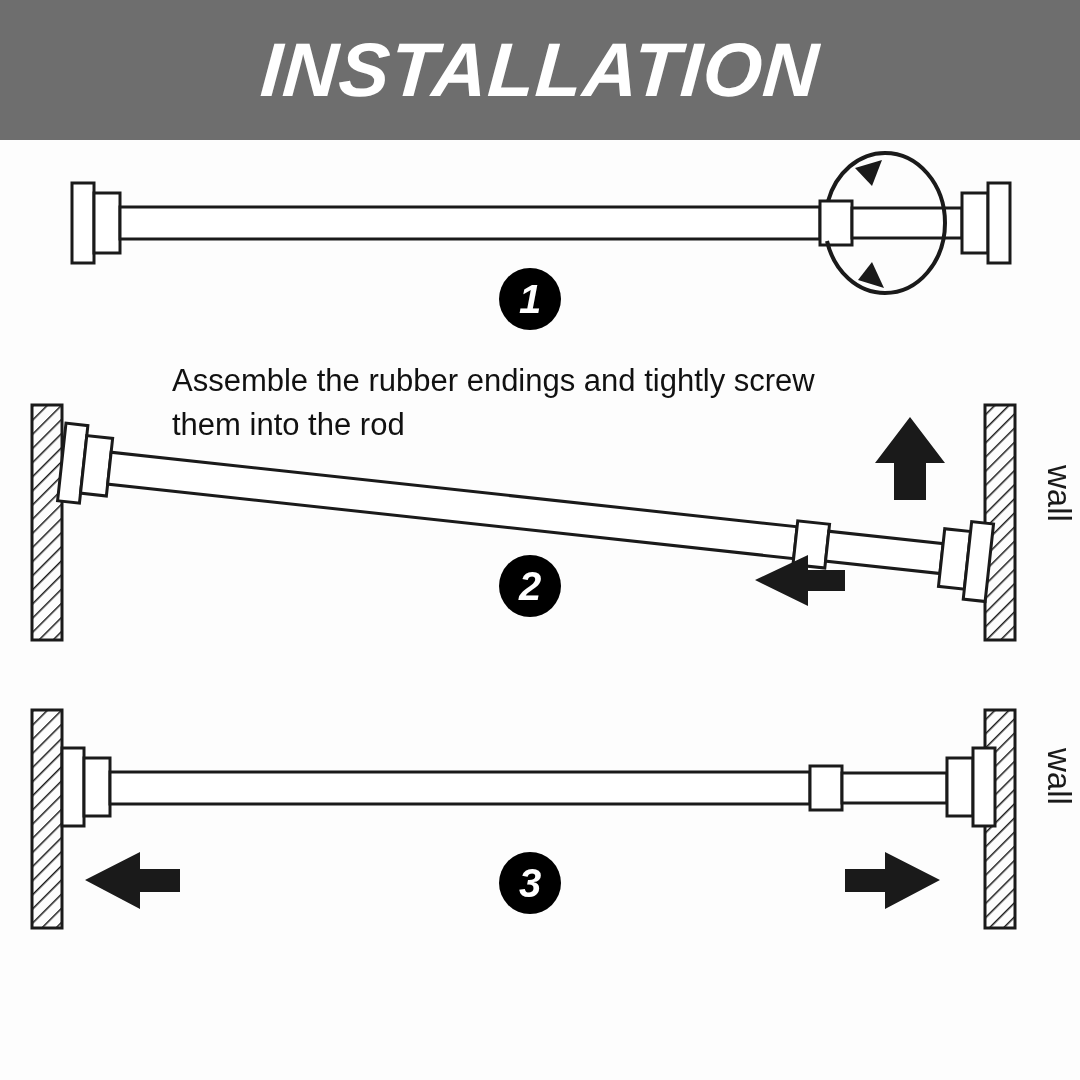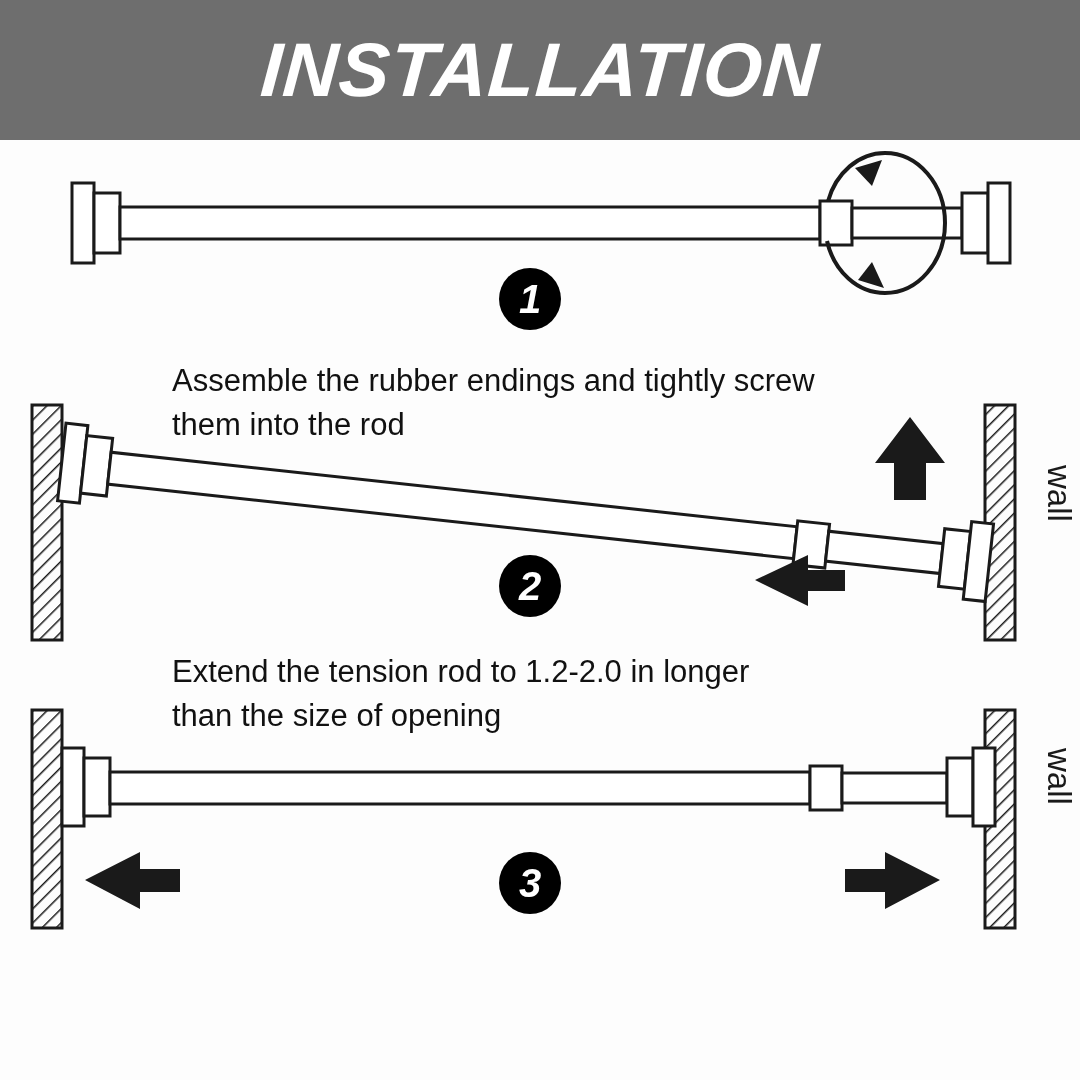--- a/index.html
+++ b/index.html
@@ -166,22 +166,20 @@
           <polygon points="910,22 945,68 926,68 926,105 894,105 894,68 875,68"></polygon>
         </g>
 
         <g fill="#1a1a1a">
           <polygon points="755,185 808,160 808,175 845,175 845,196 808,196 808,211"></polygon>
         </g>
         <text x="1048" y="70" fill="#1a1a1a" font-size="33" font-family="Liberation Sans, sans-serif" transform="rotate(90 1048 70)">wall</text>
       </svg>
       <div class="badge" style="left:499px; top:160px;">2</div>
     </div>
-    <div class="caption" id="caption-2">Extend the tension rod to 1.2-2.0 in longer
-than the size of opening</div>
   </div>
 
   <div class="step" id="step-3">
     <div class="diagram" id="diagram-3">
       <svg width="1080" height="235" viewBox="0 0 1080 235">
         <defs>
           <pattern id="hatch3" width="10" height="10" patternTransform="rotate(45)" patternUnits="userSpaceOnUse">
             <line x1="0" y1="0" x2="0" y2="10" stroke="#1a1a1a" stroke-width="3"></line>
           </pattern>
         </defs>

